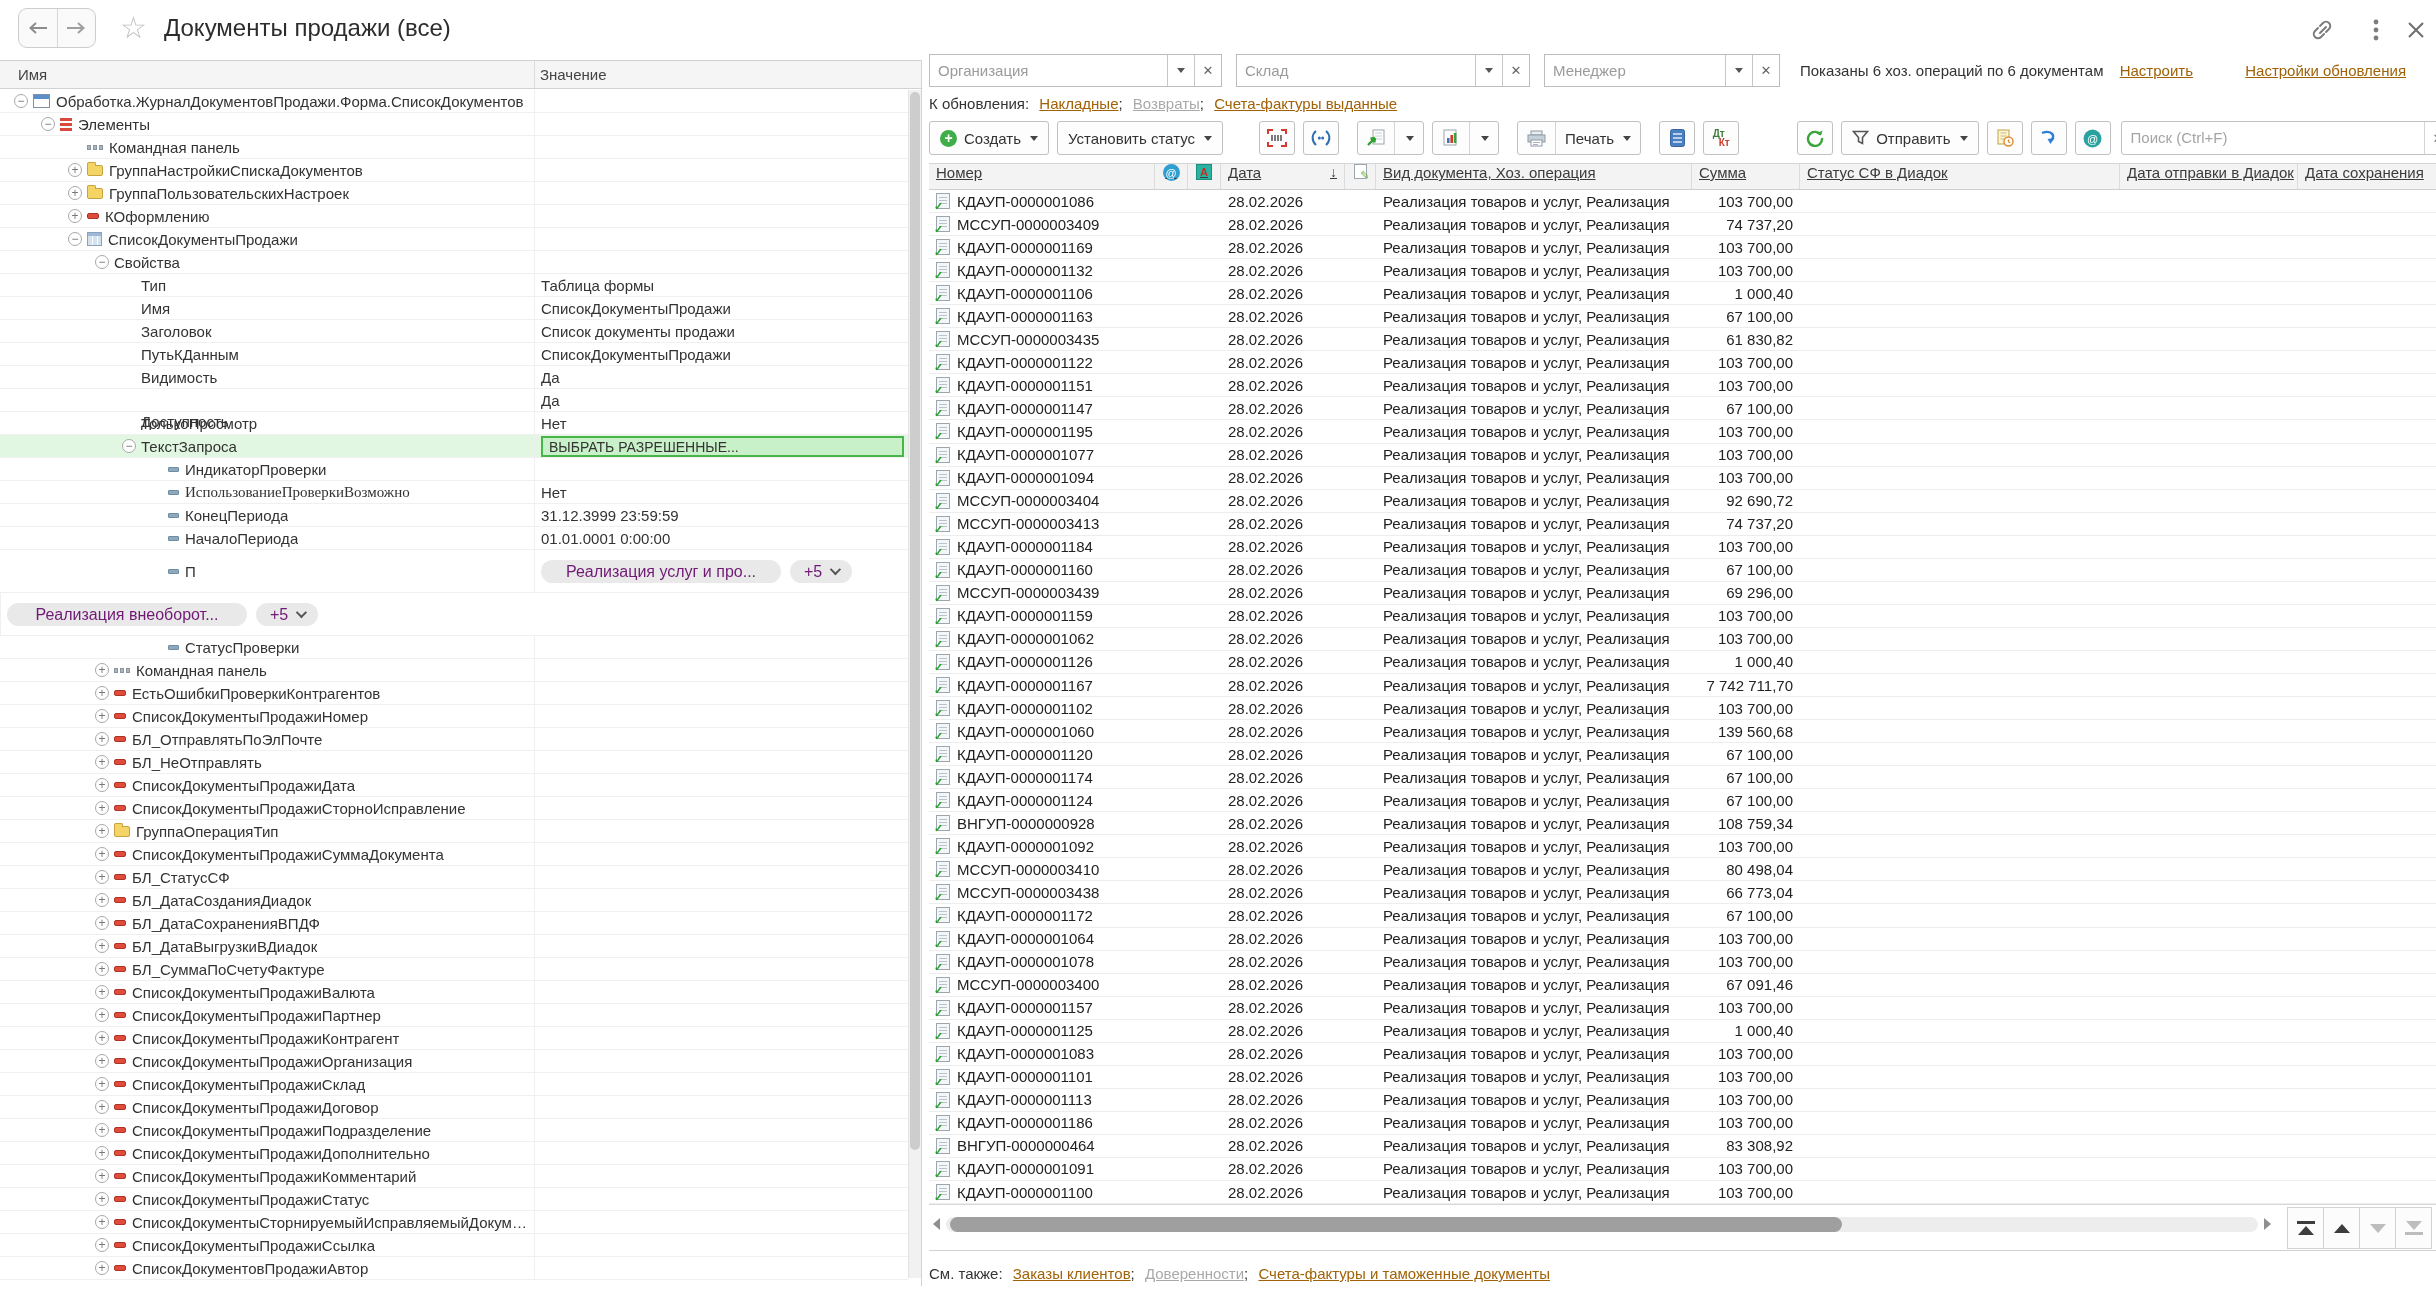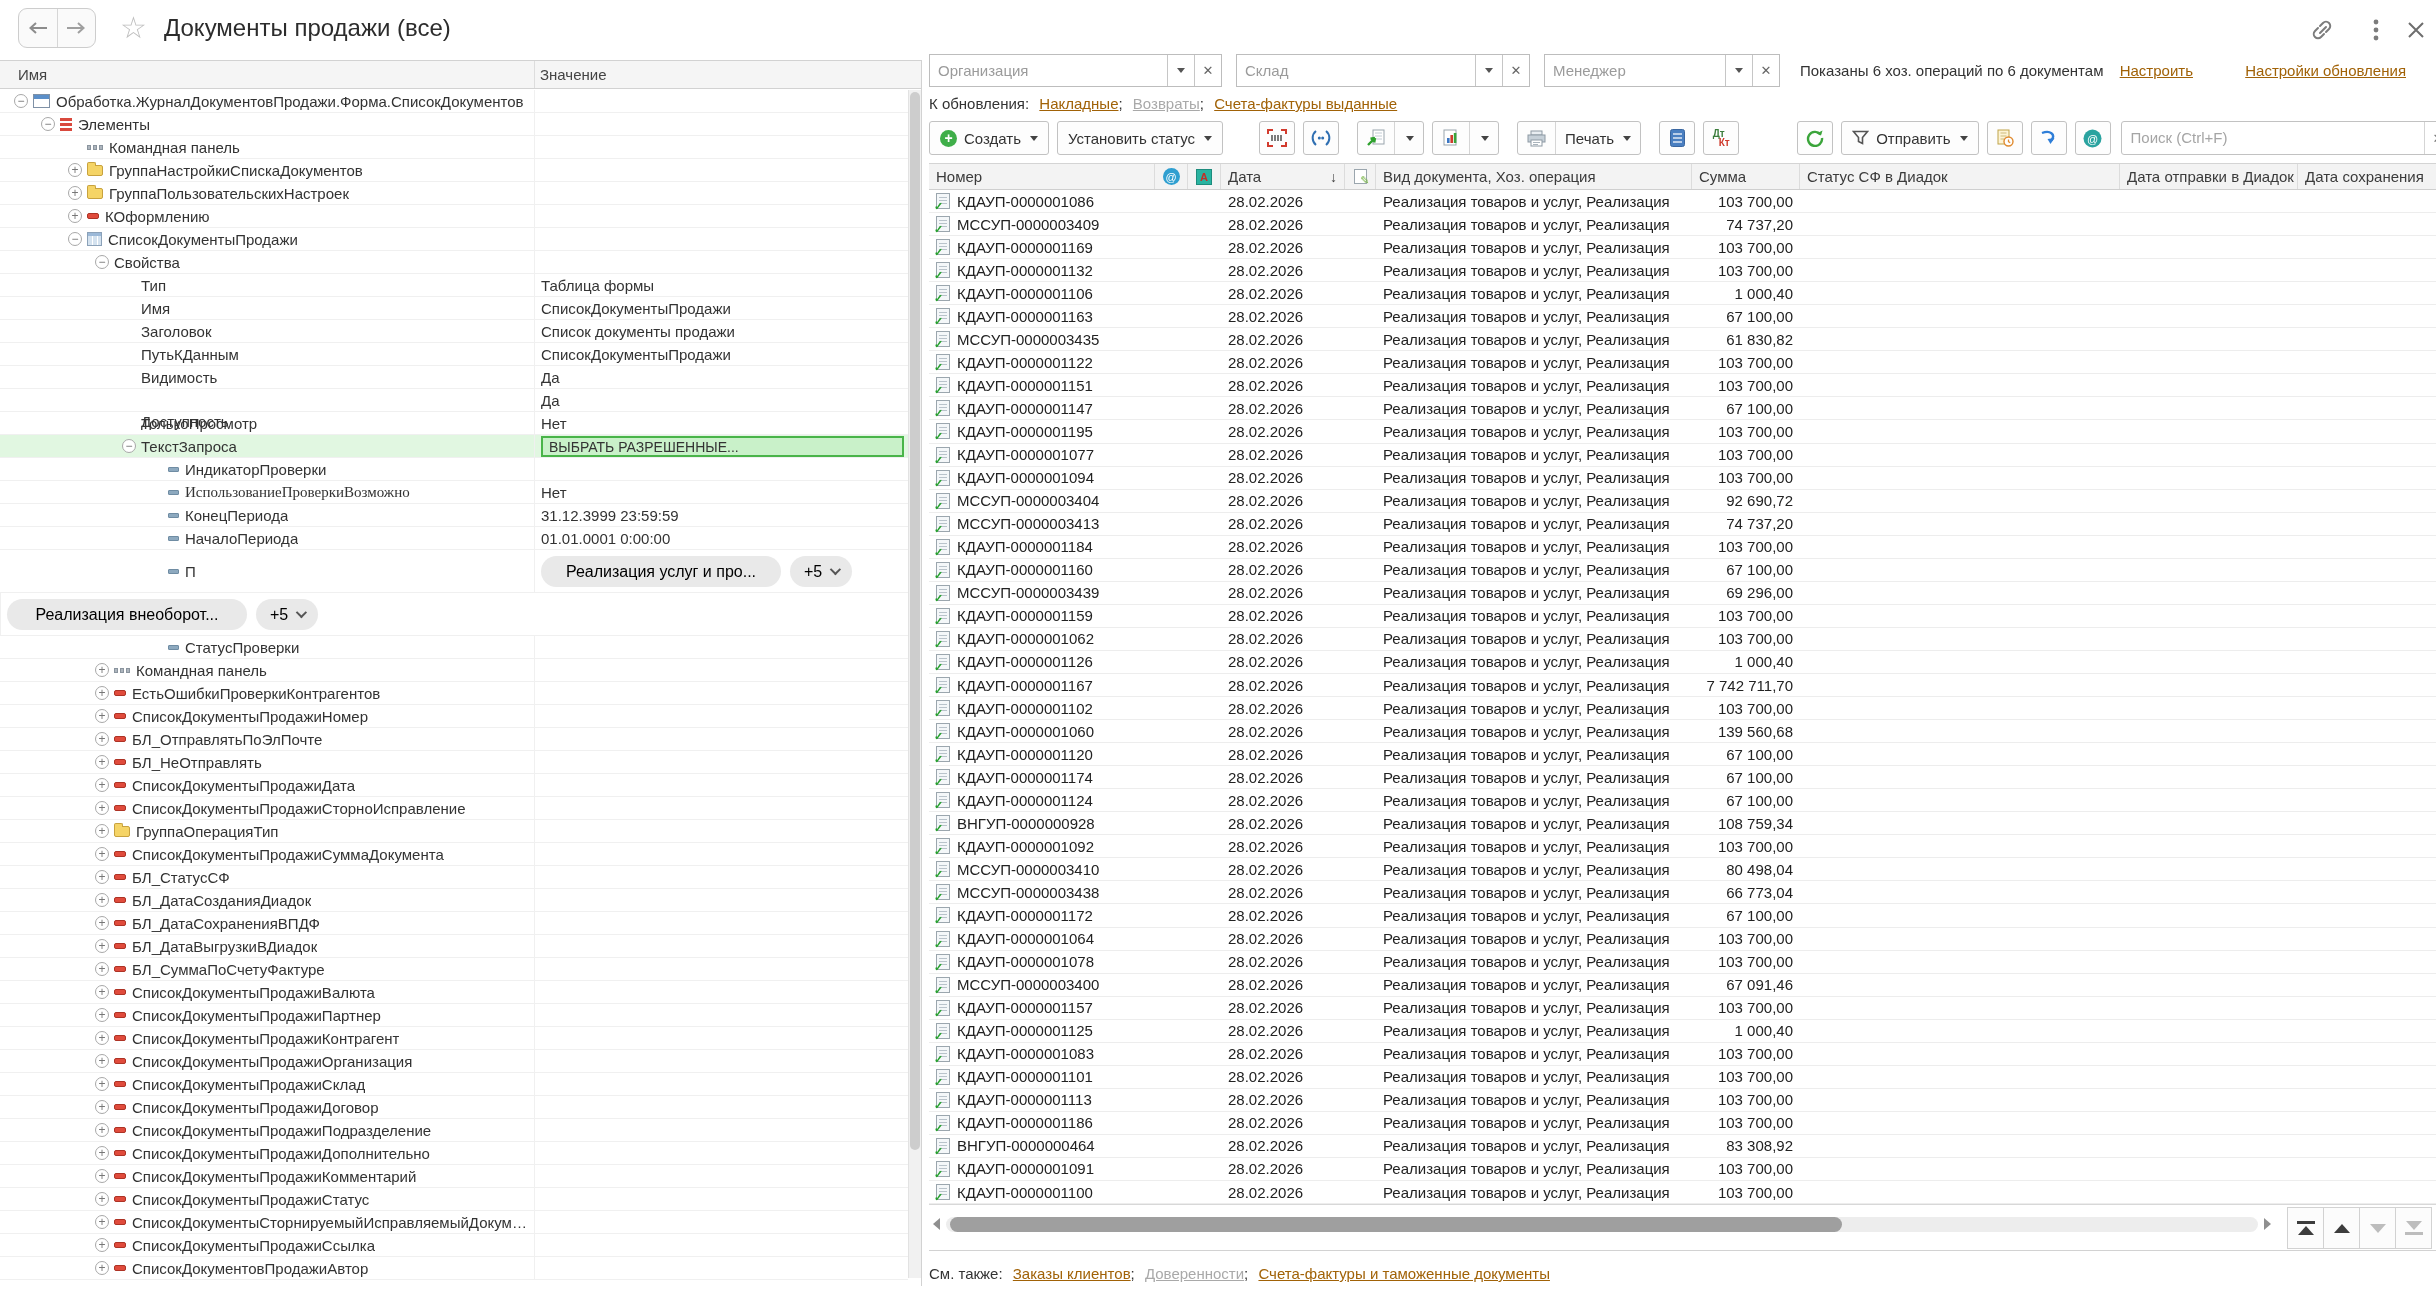--- a/index.html
+++ b/index.html
@@ -32,21 +32,21 @@
   .ticon { display:inline-block; margin-right:6px; position:relative; flex:none; }
   .ticon.form { width:17px; height:14px; border:1px solid #7f91a6; background:linear-gradient(#5b8fc9 0 4px,#fff 4px); }
   .ticon.elements { width:12px; height:13px; background:repeating-linear-gradient(#d9493d 0 3px,transparent 3px 5px); }
   .ticon.cmdbar { width:4px; height:5px; background:#aeb6be; border:1px solid #8a949e; box-shadow:6px 0 0 -1px #aeb6be, 6px 0 0 0 #8a949e, 12px 0 0 -1px #aeb6be, 12px 0 0 0 #8a949e; margin-right:18px; }
   .ticon.folder { width:16px; height:11px; background:#f5d466; border:1px solid #c8a23e; border-radius:1px 2px 2px 2px; }
   .ticon.folder::before { content:''; position:absolute; top:-4px; left:-1px; width:7px; height:3px; background:#f5d466; border:1px solid #c8a23e; border-bottom:none; border-radius:2px 2px 0 0; }
   .ticon.table { width:15px; height:14px; border:1px solid #8ba1b8; background:linear-gradient(#9cb9d8 0 3px,rgba(0,0,0,0) 3px), linear-gradient(90deg,#d4e2ef 0 4px,#fff 4px 5px,#d4e2ef 5px 9px,#fff 9px 10px,#d4e2ef 10px); }
   .ticon.rdash { width:12px; height:6px; background:#e04b3c; border:1px solid #ad3325; border-radius:2px; }
   .ticon.bdash { width:11px; height:5px; background:#8da9bf; border:1px solid #6f8ca3; border-radius:1px; }
   .qbox { flex:1; margin-right:4px; background:#c9f1c9; border:2px solid #49b449; padding:0 6px; height:21px; line-height:18px; font-size:14px; color:#333; overflow:hidden; white-space:nowrap; }
-  .pill { background:#e9e9e9; border-radius:16px; height:31px; line-height:31px; padding:0 20px; font-size:16px; color:#000000; margin-right:9px; display:inline-flex; align-items:center; justify-content:center; min-width:240px; }
+  .pill { background:#e9e9e9; border-radius:16px; height:23px; line-height:31px; padding:0 20px; font-size:16px; color:#701a75; margin-right:9px; display:inline-flex; align-items:center; justify-content:center; min-width:240px; }
   .pill.more { min-width:0; padding:0 14px; }
   .chev { width:8px; height:8px; border-right:2px solid #555; border-bottom:2px solid #555; transform:rotate(45deg) translateY(-2px); display:inline-block; margin-left:8px; }
   .lp-scroll { left:908px; top:90px; width:13px; height:1188px; background:#f1f1f1; border-left:1px solid #e2e2e2; }
   .lp-thumb { position:absolute; left:1px; top:2px; width:10px; height:1058px; background:#cdcdcd; border-radius:5px; }
 
   
   .filter { top:54px; height:33px; border:1px solid #bdbdbd; background:#fff; display:flex; font-size:15px; }
   .filter .ph { flex:1; color:#9b9b9b; line-height:31px; padding-left:8px; overflow:hidden; white-space:nowrap; }
   .fbtn { width:27px; border-left:1px solid #c6c6c6; display:flex; align-items:center; justify-content:center; color:#555; }
   .tri-down { width:0; height:0; border-left:4px solid transparent; border-right:4px solid transparent; border-top:5px solid #555; }
@@ -68,21 +68,21 @@
   .plus-circle { width:17px; height:17px; border-radius:50%; background:#3fae49; color:#fff; font-size:14px; line-height:16px; text-align:center; font-weight:bold; }
   .search { width:332px; height:34px; border:1px solid #c2c2c2; border-radius:3px; background:#fff; display:flex; margin-left:2px; }
   .search .ph { flex:1; color:#a5a5a5; font-size:15px; line-height:32px; padding-left:9px; }
   .search .clr { width:28px; border-left:1px solid #d5d5d5; display:flex; align-items:center; justify-content:center; color:#777; font-size:13px; }
   .dtkt { font-size:10px; font-weight:bold; line-height:9px; text-align:left; }
   .dtkt .dt { color:#3c7d3c; } .dtkt .kt { color:#cf3b2d; margin-left:6px; }
 
   
   .ghead, .grow { display:grid; grid-template-columns:226px 33px 33px 124px 31px 316px 108px 320px 178px 1fr; width:1507px; }
   .ghead { left:929px; top:163px; height:27px; background:#f3f3f3; border-top:1px solid #d4d4d4; border-bottom:1px solid #cfcfcf; font-size:15px; color:#3b3b3b; }
-  .ghead .cell { border-right:1px solid #dcdcdc; display:flex; align-items:center; padding:0 7px; overflow:hidden; white-space:nowrap; }
+  .ghead .cell { border-right:1px solid #dcdcdc; display:flex; align-items:flex-start; padding:0 7px; overflow:hidden; white-space:nowrap;text-decoration:underline; }
   .gbody { left:929px; top:190px; width:1507px; }
   .grow { height:23.05px; border-bottom:1px solid #ededed; font-size:15px; color:#222; }
   .grow .cell { display:flex; align-items:center; padding:0 7px; overflow:hidden; white-space:nowrap; }
   .c-sum { justify-content:flex-end; }
   .docico { width:14px; height:16px; min-width:14px; border:1px solid #9ba6ae; background:#f4f7f9; position:relative; margin-right:7px; background-image:repeating-linear-gradient(#b9c3cb 0 1px,transparent 1px 3px); background-size:8px 9px; background-position:2px 3px; background-repeat:no-repeat; }
   .docico::after { content:'✓'; position:absolute; left:-3px; bottom:-5px; color:#27a12e; font-size:11px; font-weight:bold; }
   .h-at { width:17px; height:17px; border-radius:50%; background:#2f9fd0; color:#fff; font-size:11px; display:flex; align-items:center; justify-content:center; }
   .h-at::before { content:'@'; }
   .h-a { width:16px; height:16px; background:#29b3a0; border:1px solid #1d8c7d; color:#c22f27; font-weight:bold; font-size:11px; display:flex; align-items:center; justify-content:center; }
   .h-a::before { content:'А'; }

